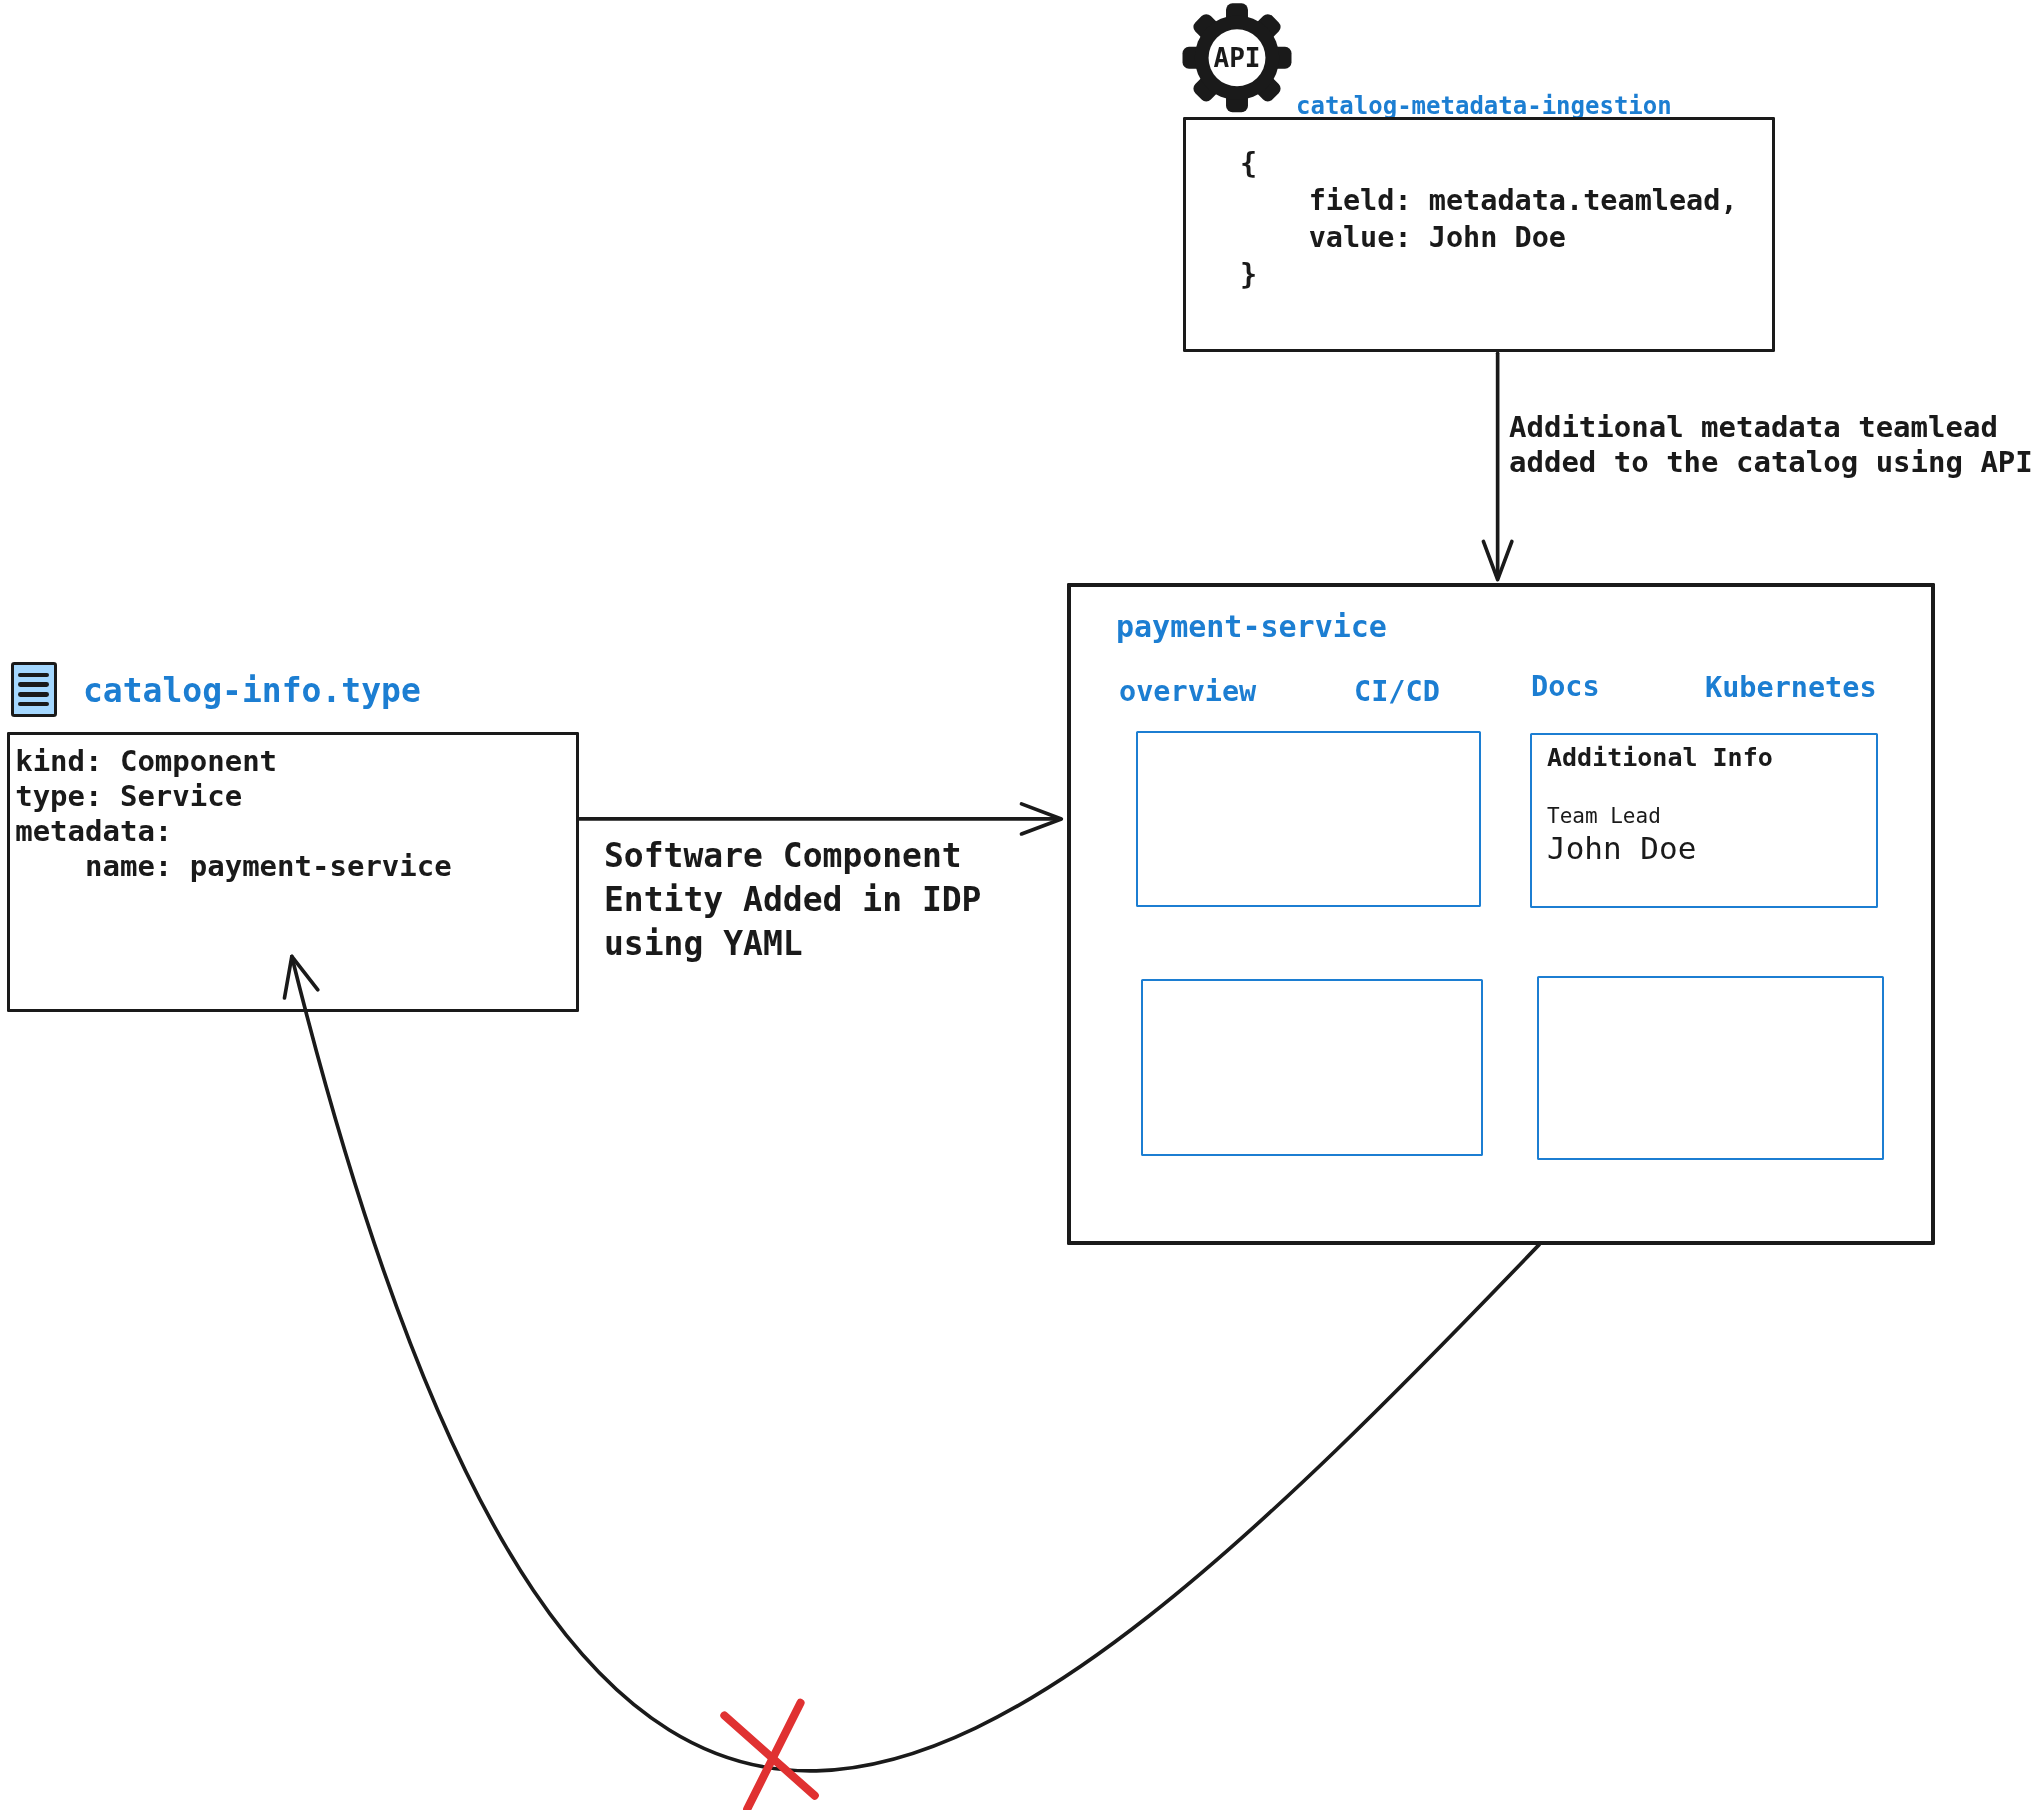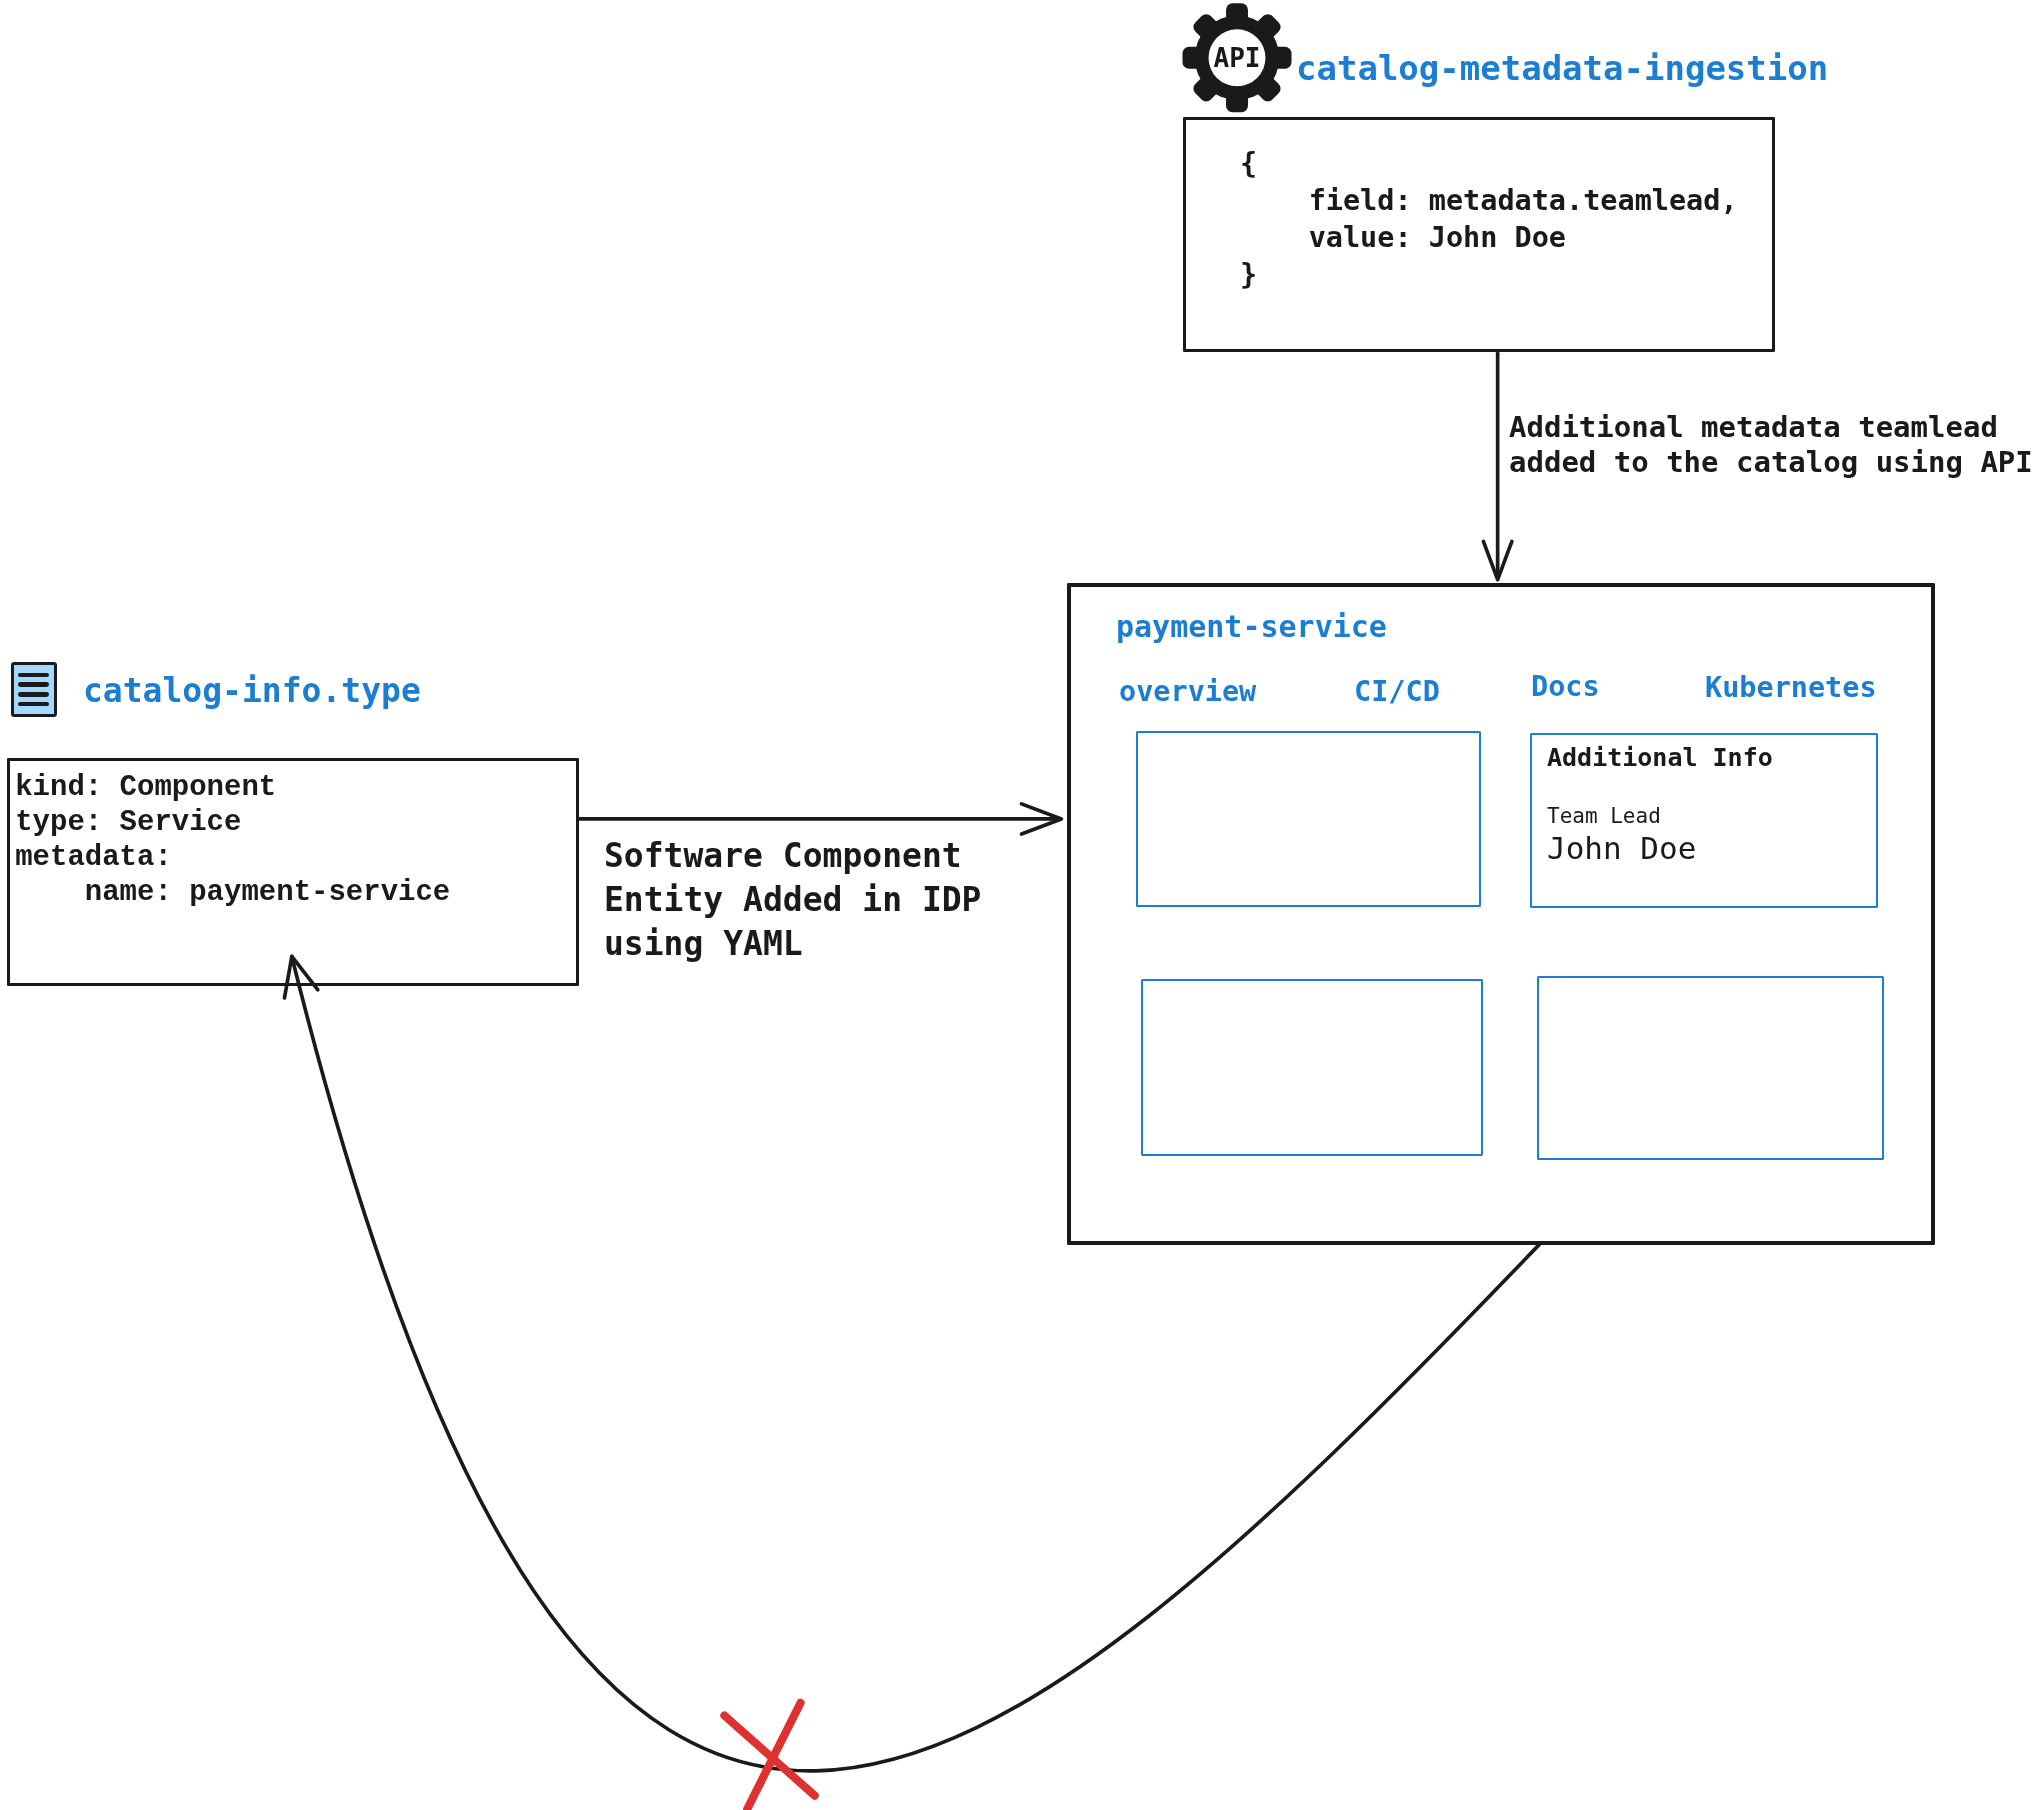--- a/index.html
+++ b/index.html
@@ -11,21 +11,21 @@
   html,body{margin:0;padding:0;background:#fff;}
   .canvas{
     position:relative;width:2056px;height:1810px;background:#ffffff;overflow:hidden;
     font-family:"DejaVu Sans Mono","Liberation Mono",monospace;color:var(--stroke-black);
   }
   .abs{position:absolute;}
   .pre{white-space:pre;}
   .blue{color:var(--accent-blue);}
   .box{position:absolute;border:3.7px solid var(--stroke-black);background:#fff;box-sizing:border-box;border-radius:1.2px;}
   .bluebox{position:absolute;border:2.8px solid var(--accent-blue);background:#fff;box-sizing:border-box;border-radius:1.6px;}
-  .t-title{font-size:34px;font-weight:600;}
+  .t-title{font-size:24px;font-weight:600;margin-top:44px;}
   .t-body{font-size:29px;line-height:35px;font-weight:600;}
   .t-code{font-size:28.5px;line-height:37px;font-weight:600;}
   .t-tab{font-size:28.5px;font-weight:600;}
   .t-big{font-size:33px;line-height:44px;font-weight:700;margin-left:6px;}
   .t-note{font-size:29px;line-height:35px;font-weight:600;color:var(--alert-red);}
   .t-h3{font-size:25px;font-weight:600;}
   .t-small{font-size:21px;font-weight:400;}
   .t-value{font-size:31px;font-weight:500;}
   .overlay{position:absolute;left:0;top:0;pointer-events:none;}
   .stroke{stroke:var(--stroke-black);stroke-width:9;fill:none;stroke-linecap:round;stroke-linejoin:round;}
@@ -96,21 +96,21 @@
 
   <div class="fileicon">
     <div class="bar"></div>
     <div class="bar"></div>
     <div class="bar"></div>
     <div class="bar"></div>
   </div>
 
   <div class="abs blue" style="left:83px;top:671px;font-size:33px;font-weight:600;">catalog-info.type</div>
 
-  <div class="box" style="left:6.5px;top:758px;width:572px;height:228px;font-family:Liberation Mono, monospace;">
+  <div class="box" style="left:6.5px;top:732px;width:572px;height:280px;">
     <pre class="pre t-body" style="margin:0;padding:9px 0 0 5.7px;font-family:inherit;">kind: Component
 type: Service
 metadata:
     name: payment-service</pre>
   </div>
 
   <div class="abs pre t-big" style="left:598px;top:834px;">Software Component
 Entity Added in IDP
 using YAML</div>
 

